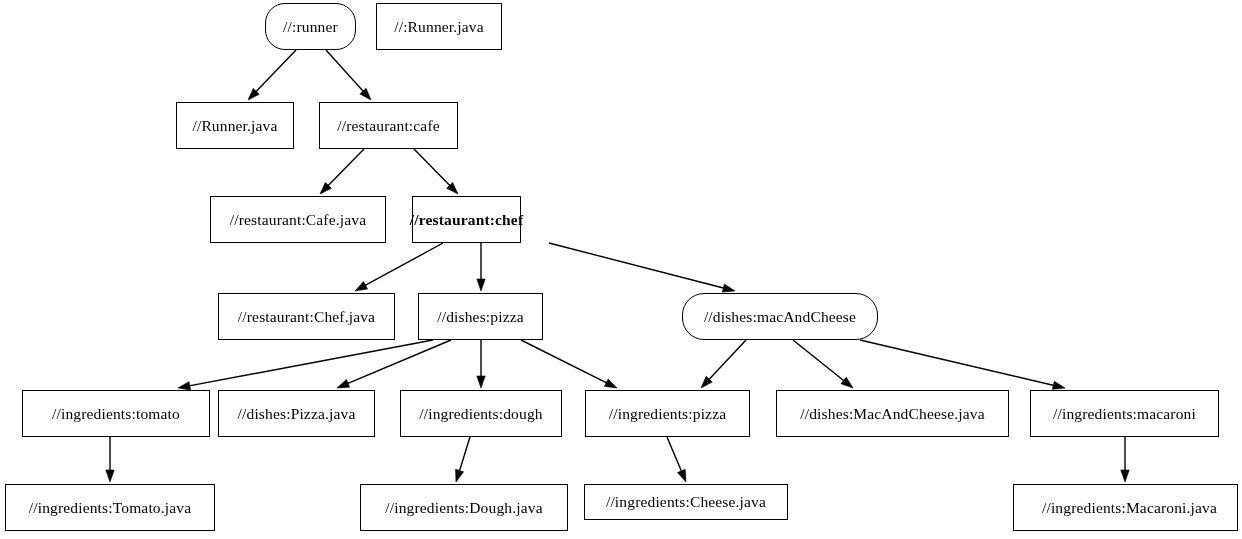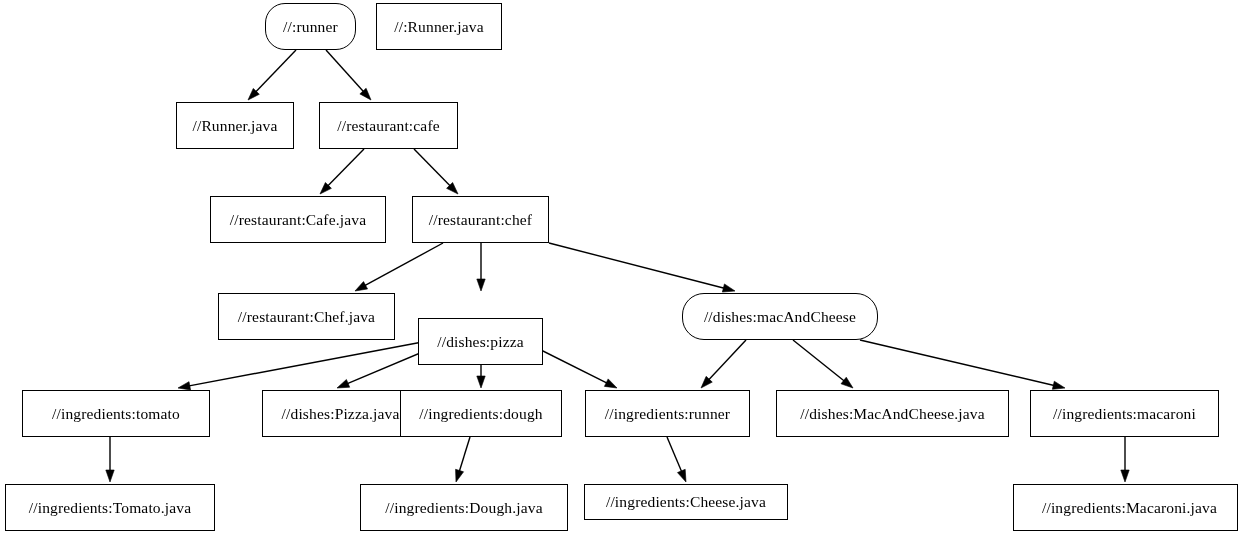--- a/index.html
+++ b/index.html
@@ -139,43 +139,43 @@
       </div>
       <div class="node-box" style="left: 176px; top: 102px; width: 118px; height: 47px; border-color: rgb(0, 0, 0); background: rgb(255, 255, 255);">
         <span class="node-label">//Runner.java</span>
       </div>
       <div class="node-box" style="left: 319px; top: 102px; width: 139px; height: 47px; border-color: rgb(0, 0, 0); background: rgb(255, 255, 255);">
         <span class="node-label">//restaurant:cafe</span>
       </div>
       <div class="node-box" style="left: 210px; top: 196px; width: 176px; height: 47px; border-color: rgb(0, 0, 0); background: rgb(255, 255, 255);">
         <span class="node-label">//restaurant:Cafe.java</span>
       </div>
-      <div class="node-box" style="left: 412px; top: 196px; width: 137px; height: 47px; border-color: rgb(0, 0, 0); background: rgb(255, 255, 255);">
+      <div class="node-box" style="left: 412px; top: 196px; width: 109px; height: 47px; border-color: rgb(0, 0, 0); background: rgb(255, 255, 255); font-weight: bold;">
         <span class="node-label">//restaurant:chef</span>
       </div>
       <div class="node-box" style="left: 218px; top: 293px; width: 177px; height: 47px; border-color: rgb(0, 0, 0); background: rgb(255, 255, 255);">
         <span class="node-label">//restaurant:Chef.java</span>
       </div>
-      <div class="node-box" style="left: 418px; top: 293px; width: 125px; height: 47px; border-color: rgb(0, 0, 0); background: rgb(255, 255, 255); margin-top: 25px;">
+      <div class="node-box" style="left: 418px; top: 293px; width: 125px; height: 47px; border-color: rgb(0, 0, 0); background: rgb(255, 255, 255);">
         <span class="node-label">//dishes:pizza</span>
       </div>
       <div class="node-box" style="left: 682px; top: 293px; width: 196px; height: 47px; border-color: rgb(0, 0, 0); background: rgb(255, 255, 255); border-radius: 22px;">
         <span class="node-label">//dishes:macAndCheese</span>
       </div>
       <div class="node-box" style="left: 22px; top: 390px; width: 188px; height: 47px; border-color: rgb(0, 0, 0); background: rgb(255, 255, 255);">
         <span class="node-label">//ingredients:tomato</span>
       </div>
-      <div class="node-box" style="left: 218px; top: 390px; width: 157px; height: 47px; border-color: rgb(0, 0, 0); background: rgb(255, 255, 255); margin-left: 44px;">
+      <div class="node-box" style="left: 218px; top: 390px; width: 157px; height: 47px; border-color: rgb(0, 0, 0); background: rgb(255, 255, 255);">
         <span class="node-label">//dishes:Pizza.java</span>
       </div>
       <div class="node-box" style="left: 400px; top: 390px; width: 162px; height: 47px; border-color: rgb(0, 0, 0); background: rgb(255, 255, 255);">
         <span class="node-label">//ingredients:dough</span>
       </div>
       <div class="node-box" style="left: 585px; top: 390px; width: 165px; height: 47px; border-color: rgb(0, 0, 0); background: rgb(255, 255, 255);">
-        <span class="node-label">//ingredients:runner</span>
+        <span class="node-label">//ingredients:pizza</span>
       </div>
       <div class="node-box" style="left: 776px; top: 390px; width: 233px; height: 47px; border-color: rgb(0, 0, 0); background: rgb(255, 255, 255);">
         <span class="node-label">//dishes:MacAndCheese.java</span>
       </div>
       <div class="node-box" style="left: 1030px; top: 390px; width: 189px; height: 47px; border-color: rgb(0, 0, 0); background: rgb(255, 255, 255);">
         <span class="node-label">//ingredients:macaroni</span>
       </div>
       <div class="node-box" style="left: 5px; top: 484px; width: 210px; height: 47px; border-color: rgb(0, 0, 0); background: rgb(255, 255, 255);">
         <span class="node-label">//ingredients:Tomato.java</span>
       </div>

